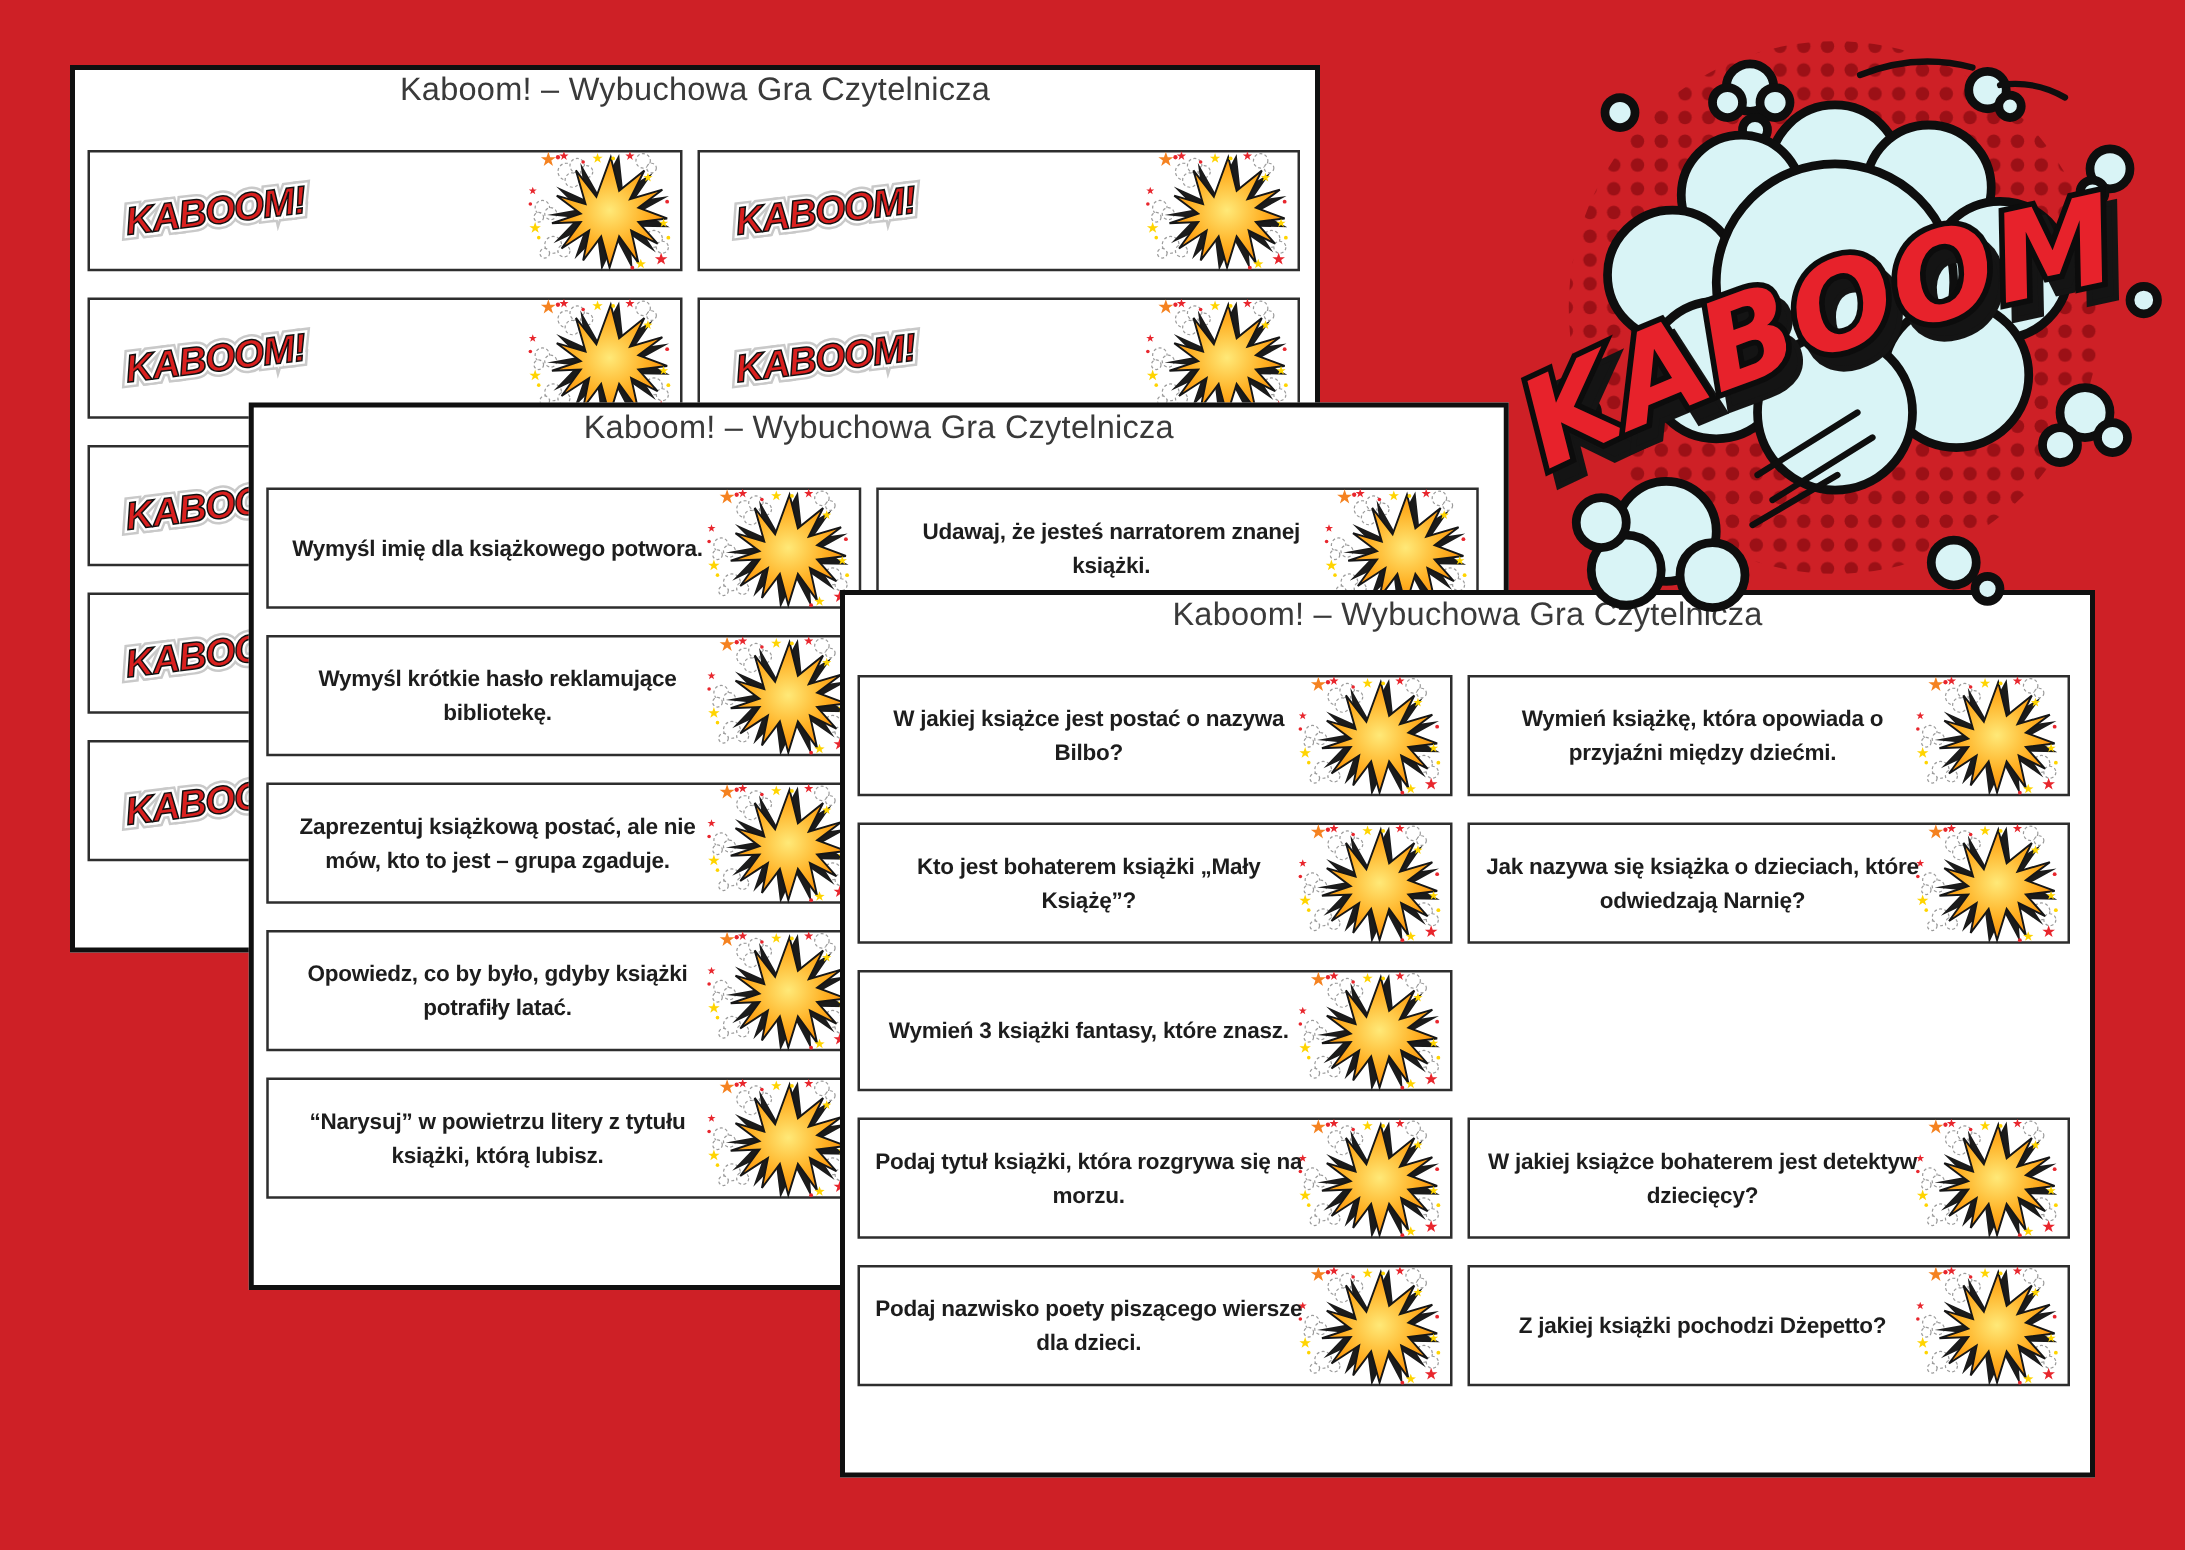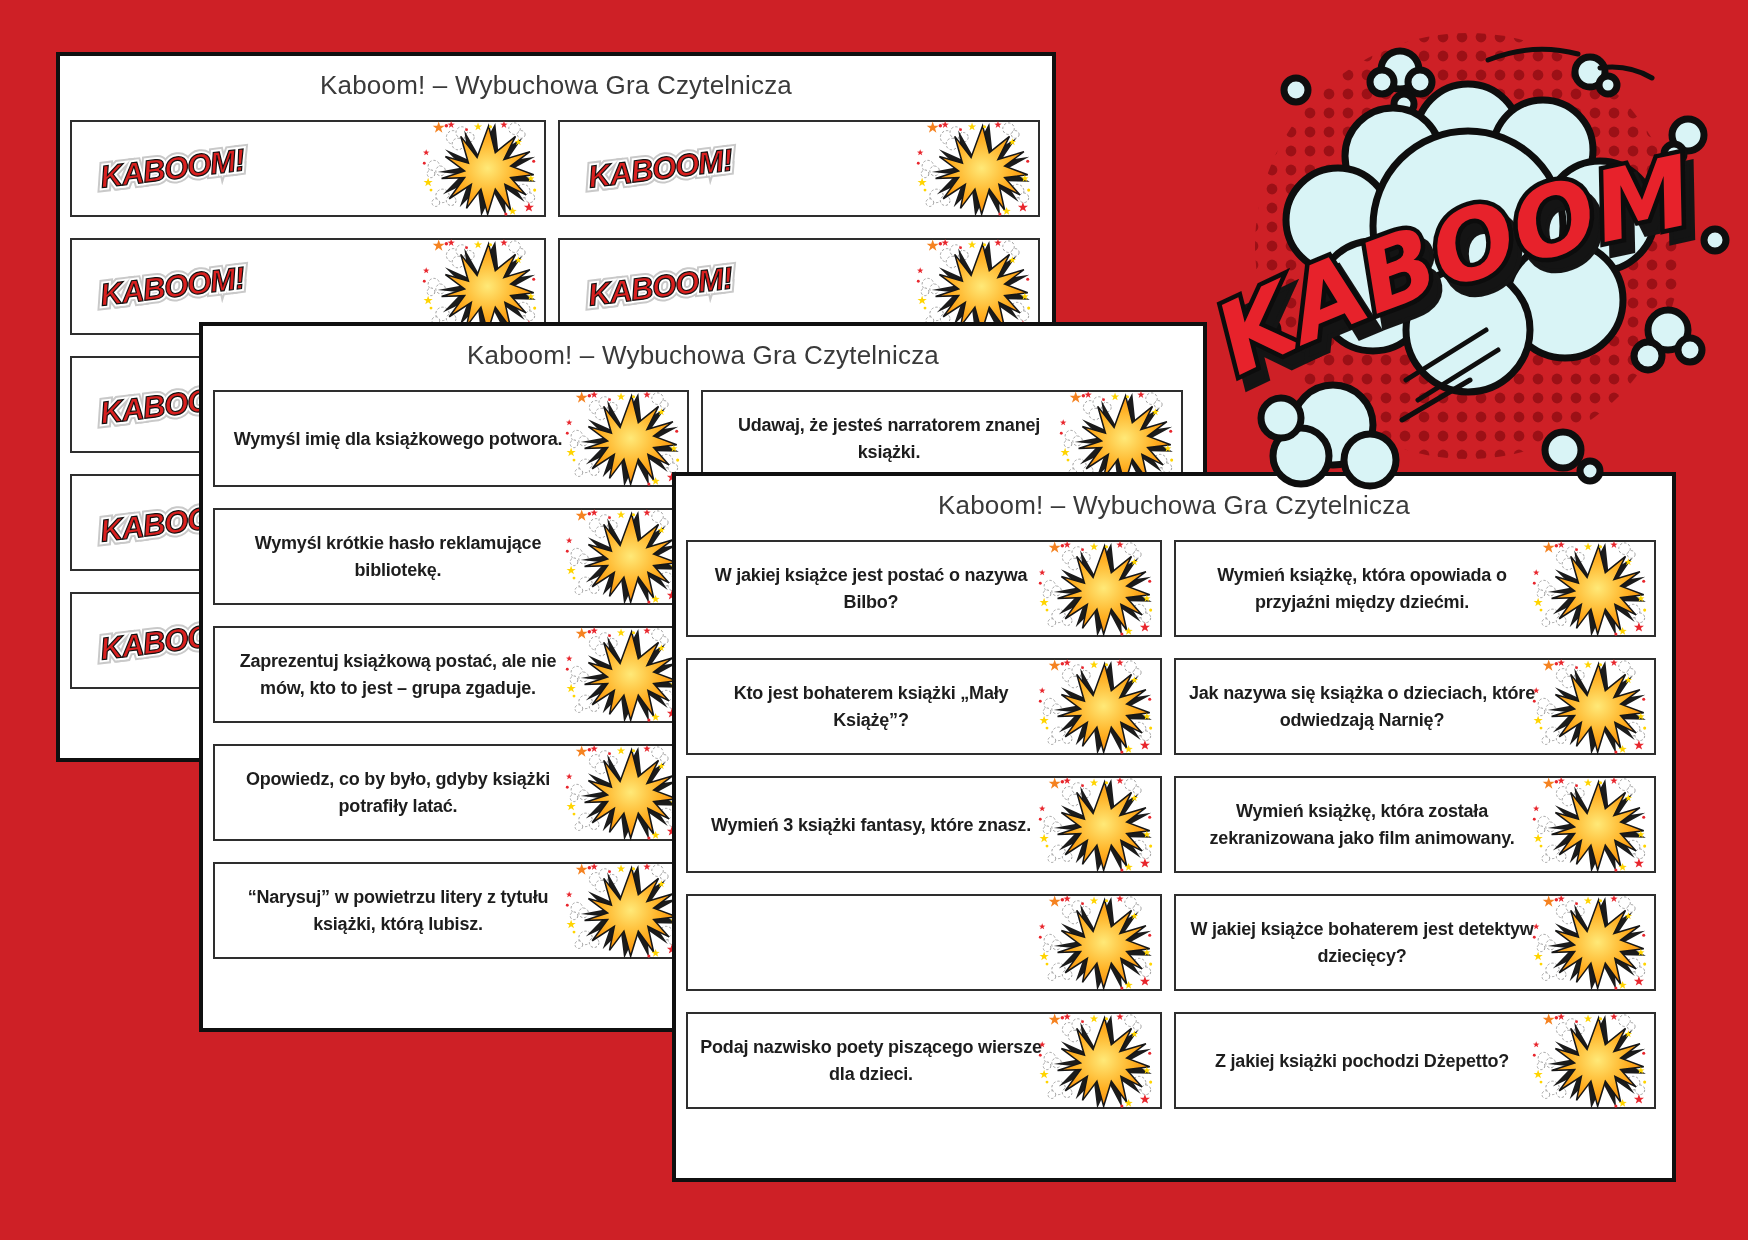--- a/index.html
+++ b/index.html
@@ -4,21 +4,21 @@
 <style>
   html,body{margin:0;padding:0;}
   body{width:1748px;height:1240px;overflow:hidden;font-family:"Liberation Sans",sans-serif;}
   .canvas{position:relative;width:1748px;height:1240px;background:#ce2026;overflow:hidden;}
 
   .page{position:absolute;background:#ffffff;border:4px solid #101010;box-sizing:border-box;}
   .page-back{left:56px;top:52px;width:1000px;height:710px;z-index:1;}
   .page-middle{left:199px;top:322px;width:1008px;height:710px;z-index:2;}
   .page-front{left:672px;top:472px;width:1004px;height:710px;z-index:3;}
 
-  .page h1{margin:0;padding-top:14px;text-align:center;font-size:26px;font-weight:400;
+  .page h1{margin:0;padding-top:0;text-align:center;font-size:26px;font-weight:400;
            color:#3a3a3a;letter-spacing:.2px;}
 
   .card{position:absolute;background:#fff;border:2px solid #2e2e2e;box-sizing:border-box;height:97px;}
   .col-l{left:10px;width:476px;}
   .col-r{left:498px;width:482px;}
   .r1{top:64px;}.r2{top:182px;}.r3{top:300px;}.r4{top:418px;}.r5{top:536px;}
 
   .card .txt{position:absolute;left:12px;right:118px;top:50%;transform:translateY(-50%);
              text-align:center;font-size:18px;font-weight:700;color:#1d1d1d;line-height:1.5;
              letter-spacing:-0.2px;}
@@ -238,27 +238,22 @@
       <svg class="exp" viewBox="0 0 120 100">
           <use href="#exp"></use>
         </svg>
     </div>
     <div class="card col-l r3">
       <div class="txt">Wymień 3 książki fantasy, które znasz.</div>
       <svg class="exp" viewBox="0 0 120 100">
           <use href="#exp"></use>
         </svg>
     </div>
-    <div class="card col-r r3">
-      <div class="txt">Wymień książkę, która została zekranizowana jako film animowany.</div>
-      <svg class="exp" viewBox="0 0 120 100">
-          <use href="#exp"></use>
-        </svg>
-    </div>
     <div class="card col-l r4">
+      <div class="txt">Podaj tytuł książki, która rozgrywa się na morzu.</div>
       <svg class="exp" viewBox="0 0 120 100">
           <use href="#exp"></use>
         </svg>
     </div>
     <div class="card col-r r4">
       <div class="txt">W jakiej książce bohaterem jest detektyw dziecięcy?</div>
       <svg class="exp" viewBox="0 0 120 100">
           <use href="#exp"></use>
         </svg>
     </div>

